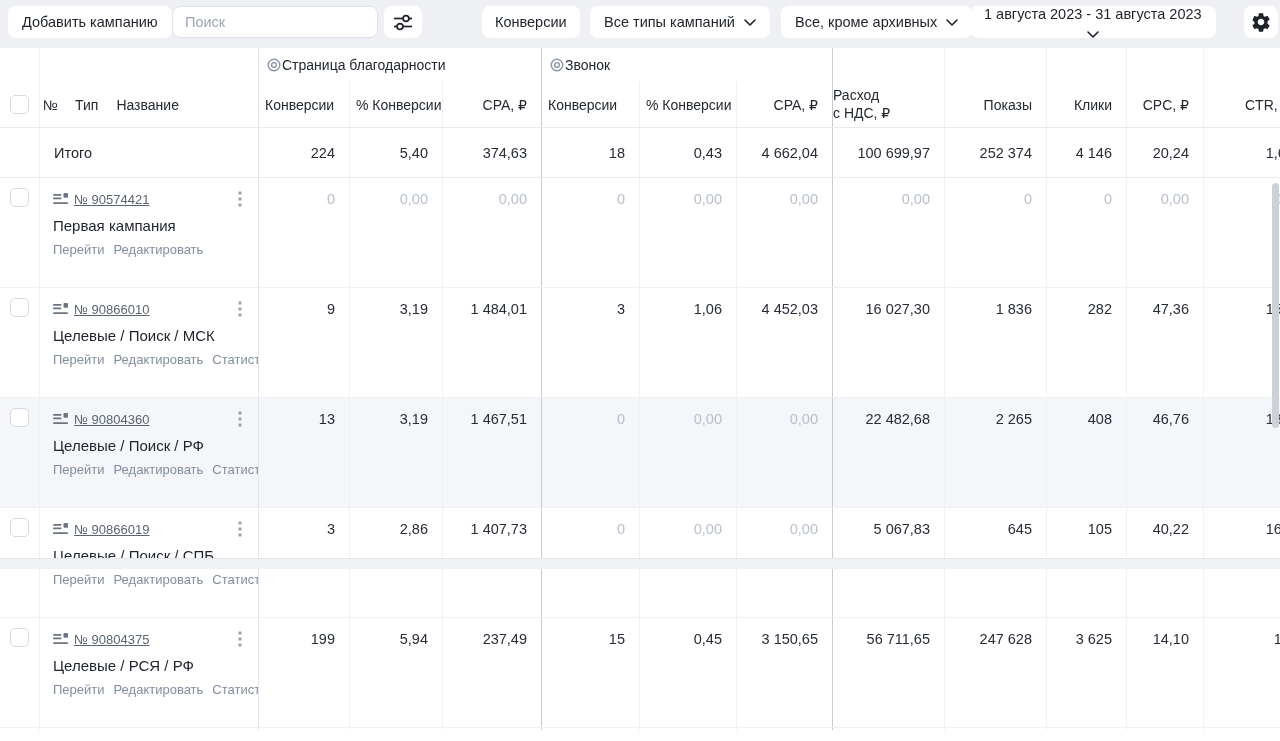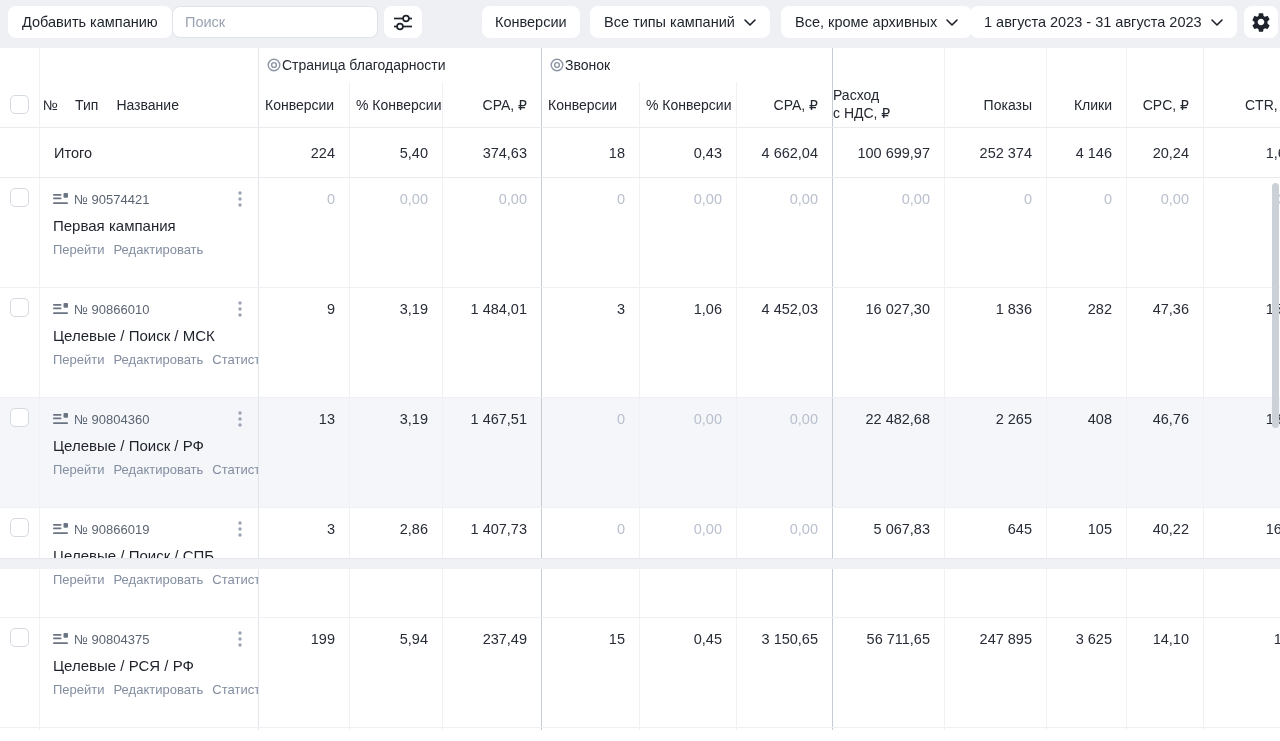--- a/index.html
+++ b/index.html
@@ -14,21 +14,21 @@
          gap:9px; padding:0 14px; cursor:pointer; white-space:nowrap; }
   .btn-add { left:8px; }
   .search { position:absolute; top:6px; left:172px; width:206px; height:32px; background:#fff;
             border:1px solid #dfe3e9; border-radius:8px; font-family:inherit; font-size:14.5px;
             padding:4px 12px; color:#1d222b; outline:none; }
   .search::placeholder { color:#9aa3b2; }
   .btn-filter { left:384px; width:38px; padding:0; justify-content:center; }
   .btn-conv { left:482px; padding:0 13px; }
   .btn-types { left:590px; }
   .btn-archive { left:781px; }
-  .btn-dates { left:970px; }
+  .btn-dates { left:970px;flex-direction:column; }
   .btn-gear { left:1244px; width:34px; padding:0; justify-content:center; }
 
   
   .table { position:absolute; top:48px; left:0; width:1280px; height:693px; background:#fff; overflow:hidden; }
   .trow { display:flex; width:1308px; background:#fff; }
   .cell { flex:none; border-right:1px solid #eff1f4; position:relative; overflow:hidden; }
   .c1{width:40px} .c2{width:219px} .c3{width:91px} .c4{width:93px} .c5{width:99px}
   .c6{width:98px} .c7{width:97px} .c8{width:96px} .c9{width:112px} .c10{width:102px}
   .c11{width:80px} .c12{width:77px} .c13{width:104px; border-right:none;}
   .g1{width:283px} .g2{width:291px}
@@ -53,21 +53,21 @@
   .drow { height:110px; border-bottom:1px solid #eef0f3; }
   .drow.shaded, .drow.shaded .cell { background:#f4f6f9; }
   .val { font-size:14.5px; color:#272c37; text-align:right; padding:13px 14px 0 0; white-space:nowrap; }
   .muted { color:#b9c0cd; }
 
   .cb { display:block; width:19px; height:19px; border:1.5px solid #d5dae1; border-radius:5px; background:#fff; cursor:pointer; }
   .cb-row { position:absolute; top:10px; left:10px; }
   .cb-head { margin-left:10px; }
 
   .info { padding:11px 0 0 13px; }
-  .idline { display:flex; align-items:center; gap:6px; font-size:13px; color:#5b6472; padding-right:8px; }
+  .idline { display:flex; align-items:center; gap:6px; font-size:13px; color:#5b6472; padding-right:8px;text-decoration:underline; }
   .kebab { margin-left:auto; margin-right:4px; cursor:pointer; display:flex; align-items:center; padding:2px 4px; }
   .cname { margin-top:8px; font-size:15px; color:#1e222b; white-space:nowrap; cursor:pointer; }
   .clinks { margin-top:8px; font-size:13px; color:#828da0; display:flex; gap:9px; white-space:nowrap; }
   .clink { cursor:pointer; }
 
   .fillrow { height:2px; border-bottom:none; }
 
   .vscroll { position:absolute; top:135px; right:1px; width:7px; height:245px; border-radius:4px; background:#ccd1d8; }
   .hscroll { position:absolute; bottom:0; left:0; width:1280px; height:11px; background:#eff1f4; border-top:1px solid #e3e6ea; }
 </style>
@@ -396,21 +396,21 @@
           <span class="clink">Статистика</span>
         </div>
       </div>
       <div class="cell c3 val">199</div>
       <div class="cell c4 val">5,94</div>
       <div class="cell c5 seps val">237,49</div>
       <div class="cell c6 val">15</div>
       <div class="cell c7 val">0,45</div>
       <div class="cell c8 seps val">3 150,65</div>
       <div class="cell c9 val">56 711,65</div>
-      <div class="cell c10 val">247 895</div>
+      <div class="cell c10 val">247 628</div>
       <div class="cell c11 val">3 625</div>
       <div class="cell c12 val">14,10</div>
       <div class="cell c13 val">1,3</div>
     </div>
 
     <div class="trow fillrow">
       <div class="cell c1"></div>
         <div class="cell c2 sepm"></div>
         <div class="cell c3"></div>
         <div class="cell c4"></div>

